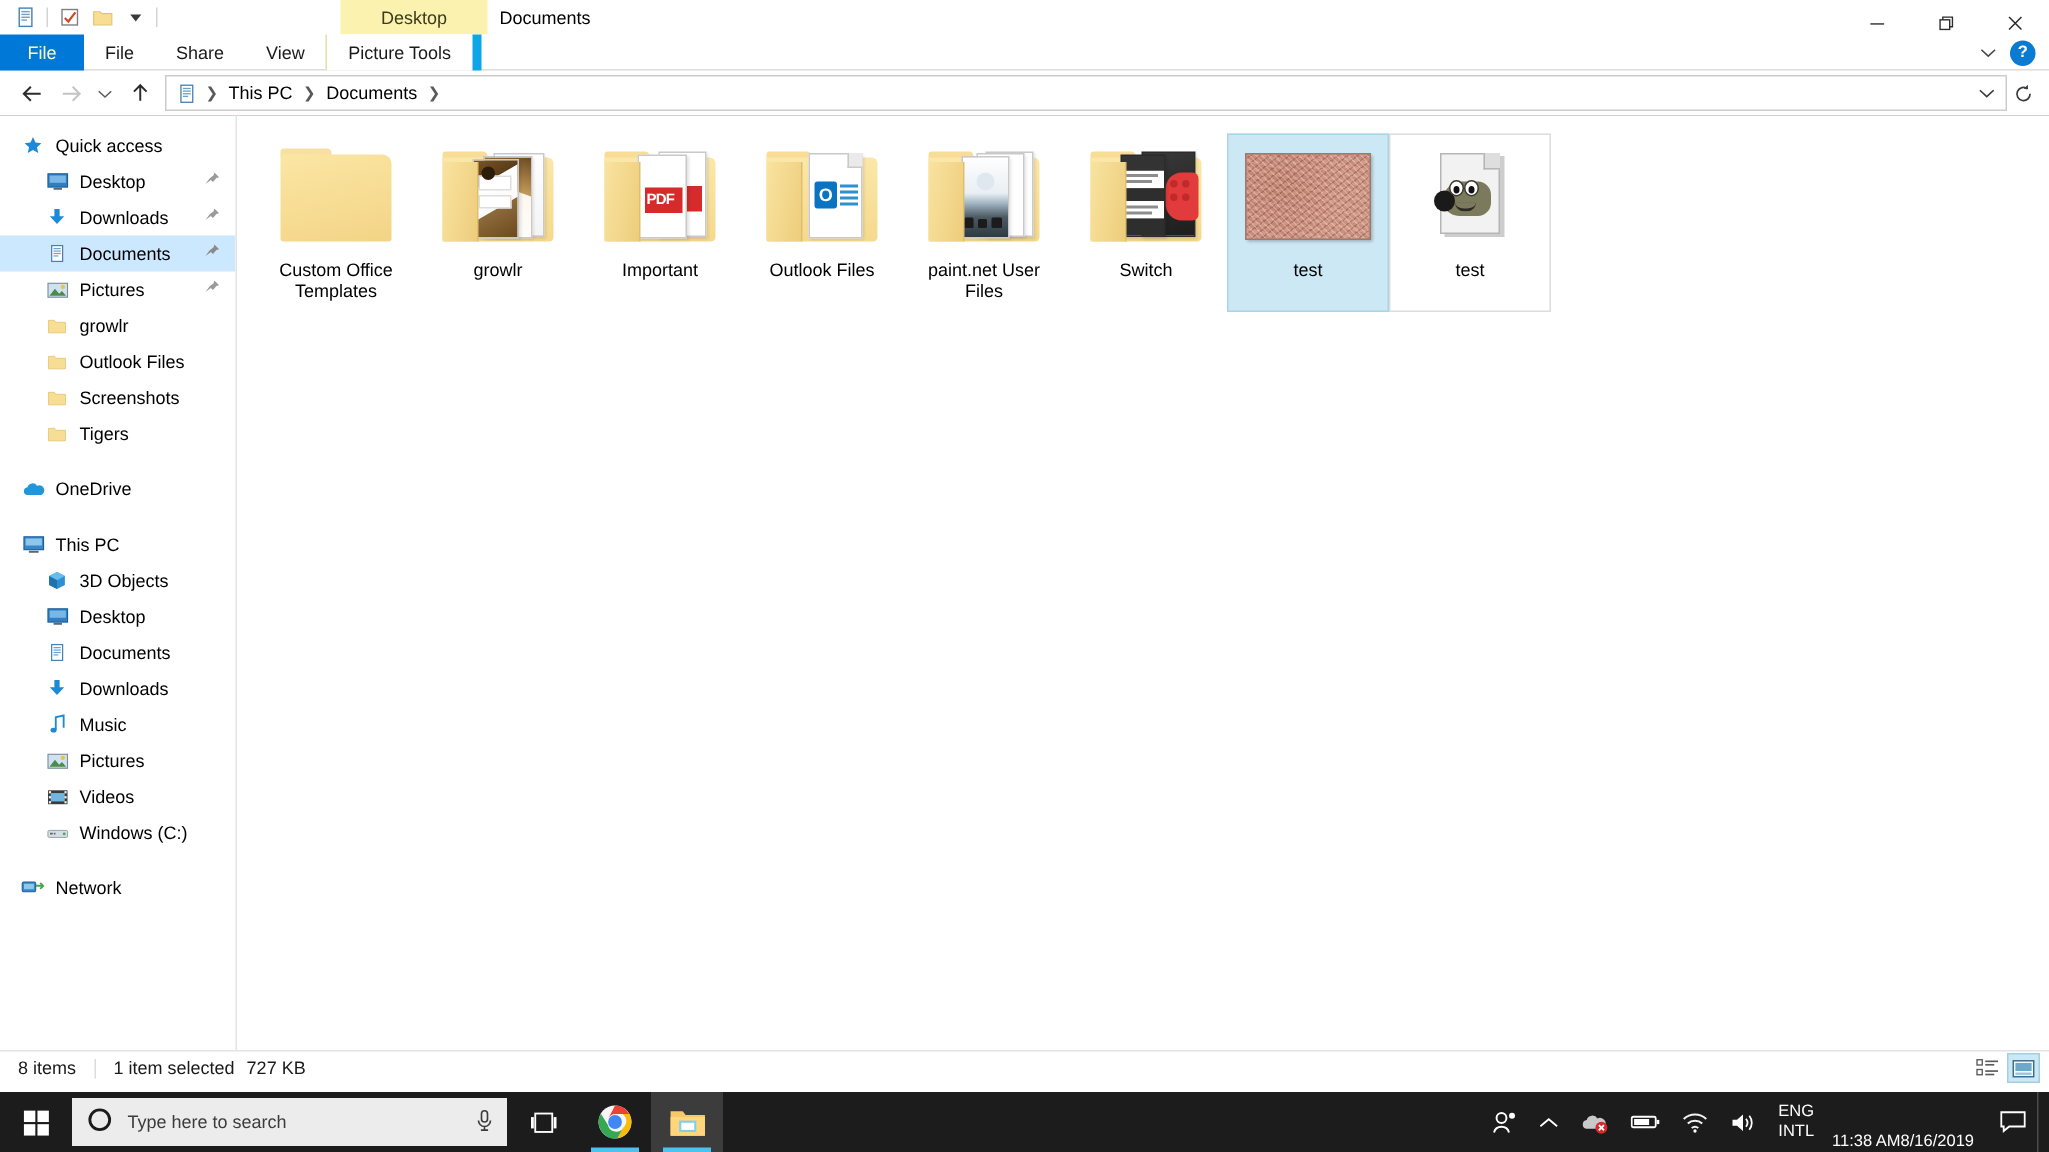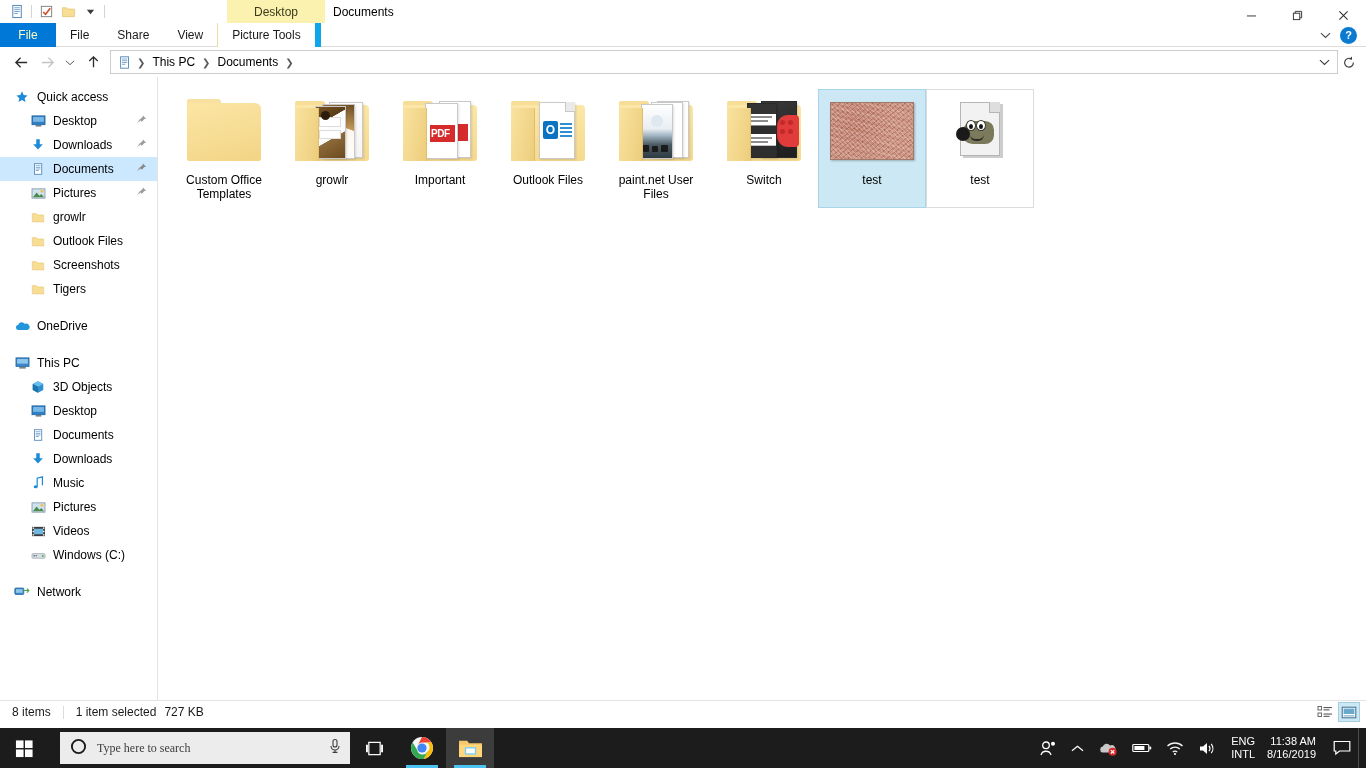--- a/index.html
+++ b/index.html
@@ -276,23 +276,22 @@
     display: flex; align-items: center;
   }
   .start-btn {
     width: 48px; height: 40px;
     display: flex; align-items: center; justify-content: center;
   }
   .tb-search {
     width: 290px; height: 32px;
     background: #ececec;
     display: flex; align-items: center;
-    margin-left: 12px;
+    margin-left: 0px;
     padding: 0 8px 0 10px;
-    font-family: Liberation Serif, serif;
   }
   .tb-search .ph { flex: 1; font-size: 12px; color: #3c3c3c; margin-left: 10px; }
   .tb-btn {
     width: 48px; height: 40px;
     display: flex; align-items: center; justify-content: center;
     position: relative;
   }
   .tb-btn.active { background: #3c3c3c; }
   .tb-underline {
     position: absolute; bottom: 0; left: 8px; width: 32px; height: 3px;
@@ -306,21 +305,21 @@
     height: 40px; display: flex; align-items: center; justify-content: center;
     padding: 0 7px; color: #ffffff;
   }
   .lang {
     height: 40px; display: flex; flex-direction: column;
     align-items: center; justify-content: center;
     color: #fff; font-size: 11px; line-height: 13px;
     padding: 0 8px;
   }
   .clock {
-    height: 40px; display: flex; flex-direction: column;
+    height: 40px; display: flex; flex-direction: row;
     align-items: flex-end; justify-content: center;
     color: #fff; font-size: 11px; line-height: 13px;
     padding: 0 10px 0 4px;
   }
   .notif {
     width: 32px; height: 40px;
     display: flex; align-items: center; justify-content: center;
   }
   .showdesk { width: 8px; height: 40px; border-left: 1px solid #4a4a4a; }
 </style>

